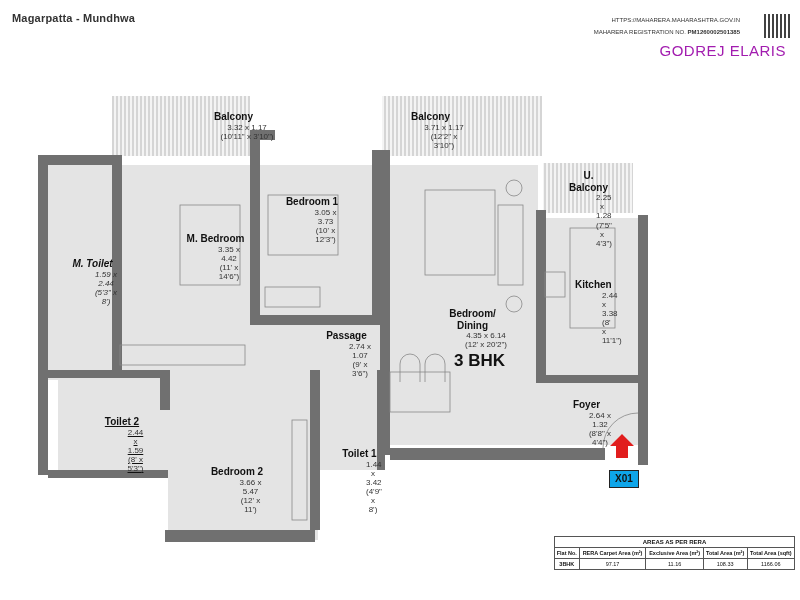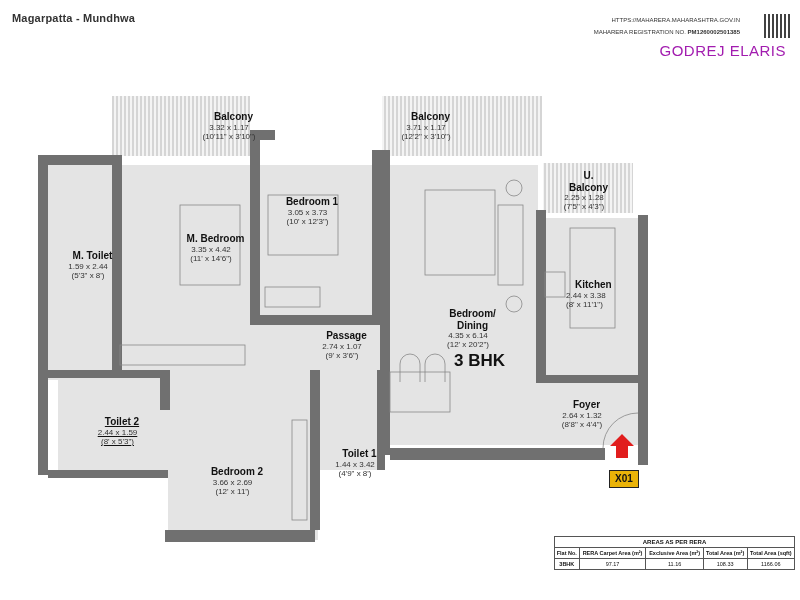--- a/index.html
+++ b/index.html
@@ -11,23 +11,23 @@
   .rera-reg b{font-weight:bold;}
   .qr{right:10px;top:14px;width:26px;height:24px;background:
       repeating-linear-gradient(90deg,#222 0 2px,#fff 2px 4px),#222;opacity:.85;}
   .brand{right:14px;top:42px;font-size:15px;letter-spacing:.5px;color:#a21caf;}
   .plan{left:0;top:0;width:800px;height:600px;}
   .wall{fill:#707070;}
   .floor{fill:#e4e4e4;}
   .balc{fill:url(#stripes);}
   .lbl{position:absolute;text-align:center;line-height:1.15;}
   .lbl .n{font-weight:bold;font-size:10px;color:#111;padding-left:9px;}
-  .lbl .d{font-size:8px;color:#333;}
+  .lbl .d{font-size:8px;color:#333;margin-left:36px;}
   .bhk{left:454px;top:351px;font-size:17px;font-weight:bold;}
-  .unit{left:609px;top:470px;width:28px;height:16px;border:1px solid #222;background:#eab308;font-size:10px;font-weight:bold;text-align:center;line-height:16px;}
+  .unit{left:609px;top:470px;width:28px;height:16px;border:1px solid #222;background:#0ea5e9;font-size:10px;font-weight:bold;text-align:center;line-height:16px;}
   table.area{position:absolute;left:554px;top:536px;width:241px;border-collapse:collapse;font-size:5.5px;}
   table.area td,table.area th{border:1px solid #555;text-align:center;padding:2px 1px;font-weight:normal;}
   table.area th.title{font-weight:bold;font-size:6px;}
   table.area th{font-weight:bold;}
 </style>
 </head>
 <body>
 
 <div class="abs location">Magarpatta - Mundhwa</div>
 <div class="abs rera-url">HTTPS://MAHARERA.MAHARASHTRA.GOV.IN</div>
@@ -108,21 +108,21 @@
 <div class="lbl" style="left:386px;top:111px;width:80px;">
   <div class="n">Balcony</div>
     <div class="d">3.71 x 1.17</div>
     <div class="d">(12'2" x 3'10")</div>
 </div>
 <div class="lbl" style="left:560px;top:170px;width:48px;">
   <div class="n">U. Balcony</div>
     <div class="d">2.25 x 1.28</div>
     <div class="d">(7'5" x 4'3")</div>
 </div>
-<div class="lbl" style="left:58px;top:250px;width:60px;">
+<div class="lbl" style="left:58px;top:258px;width:60px;font-style:italic;">
   <div class="n">M. Toilet</div>
     <div class="d">1.59 x 2.44</div>
     <div class="d">(5'3" x 8')</div>
 </div>
 <div class="lbl" style="left:176px;top:233px;width:70px;">
   <div class="n">M. Bedroom</div>
     <div class="d">3.35 x 4.42</div>
     <div class="d">(11' x 14'6")</div>
 </div>
 <div class="lbl" style="left:275px;top:196px;width:65px;">
@@ -150,21 +150,21 @@
     <div class="d">2.64 x 1.32</div>
     <div class="d">(8'8" x 4'4")</div>
 </div>
 <div class="lbl" style="left:90px;top:416px;width:55px;text-decoration:underline;">
   <div class="n">Toilet 2</div>
     <div class="d">2.44 x 1.59</div>
     <div class="d">(8' x 5'3")</div>
 </div>
 <div class="lbl" style="left:200px;top:466px;width:65px;">
   <div class="n">Bedroom 2</div>
-    <div class="d">3.66 x 2.69</div>
+    <div class="d">3.66 x 5.47</div>
     <div class="d">(12' x 11')</div>
 </div>
 <div class="lbl" style="left:330px;top:448px;width:50px;">
   <div class="n">Toilet 1</div>
     <div class="d">1.44 x 3.42</div>
     <div class="d">(4'9" x 8')</div>
 </div>
 
 <div class="abs bhk">3 BHK</div>
 <div class="abs unit">X01</div>

